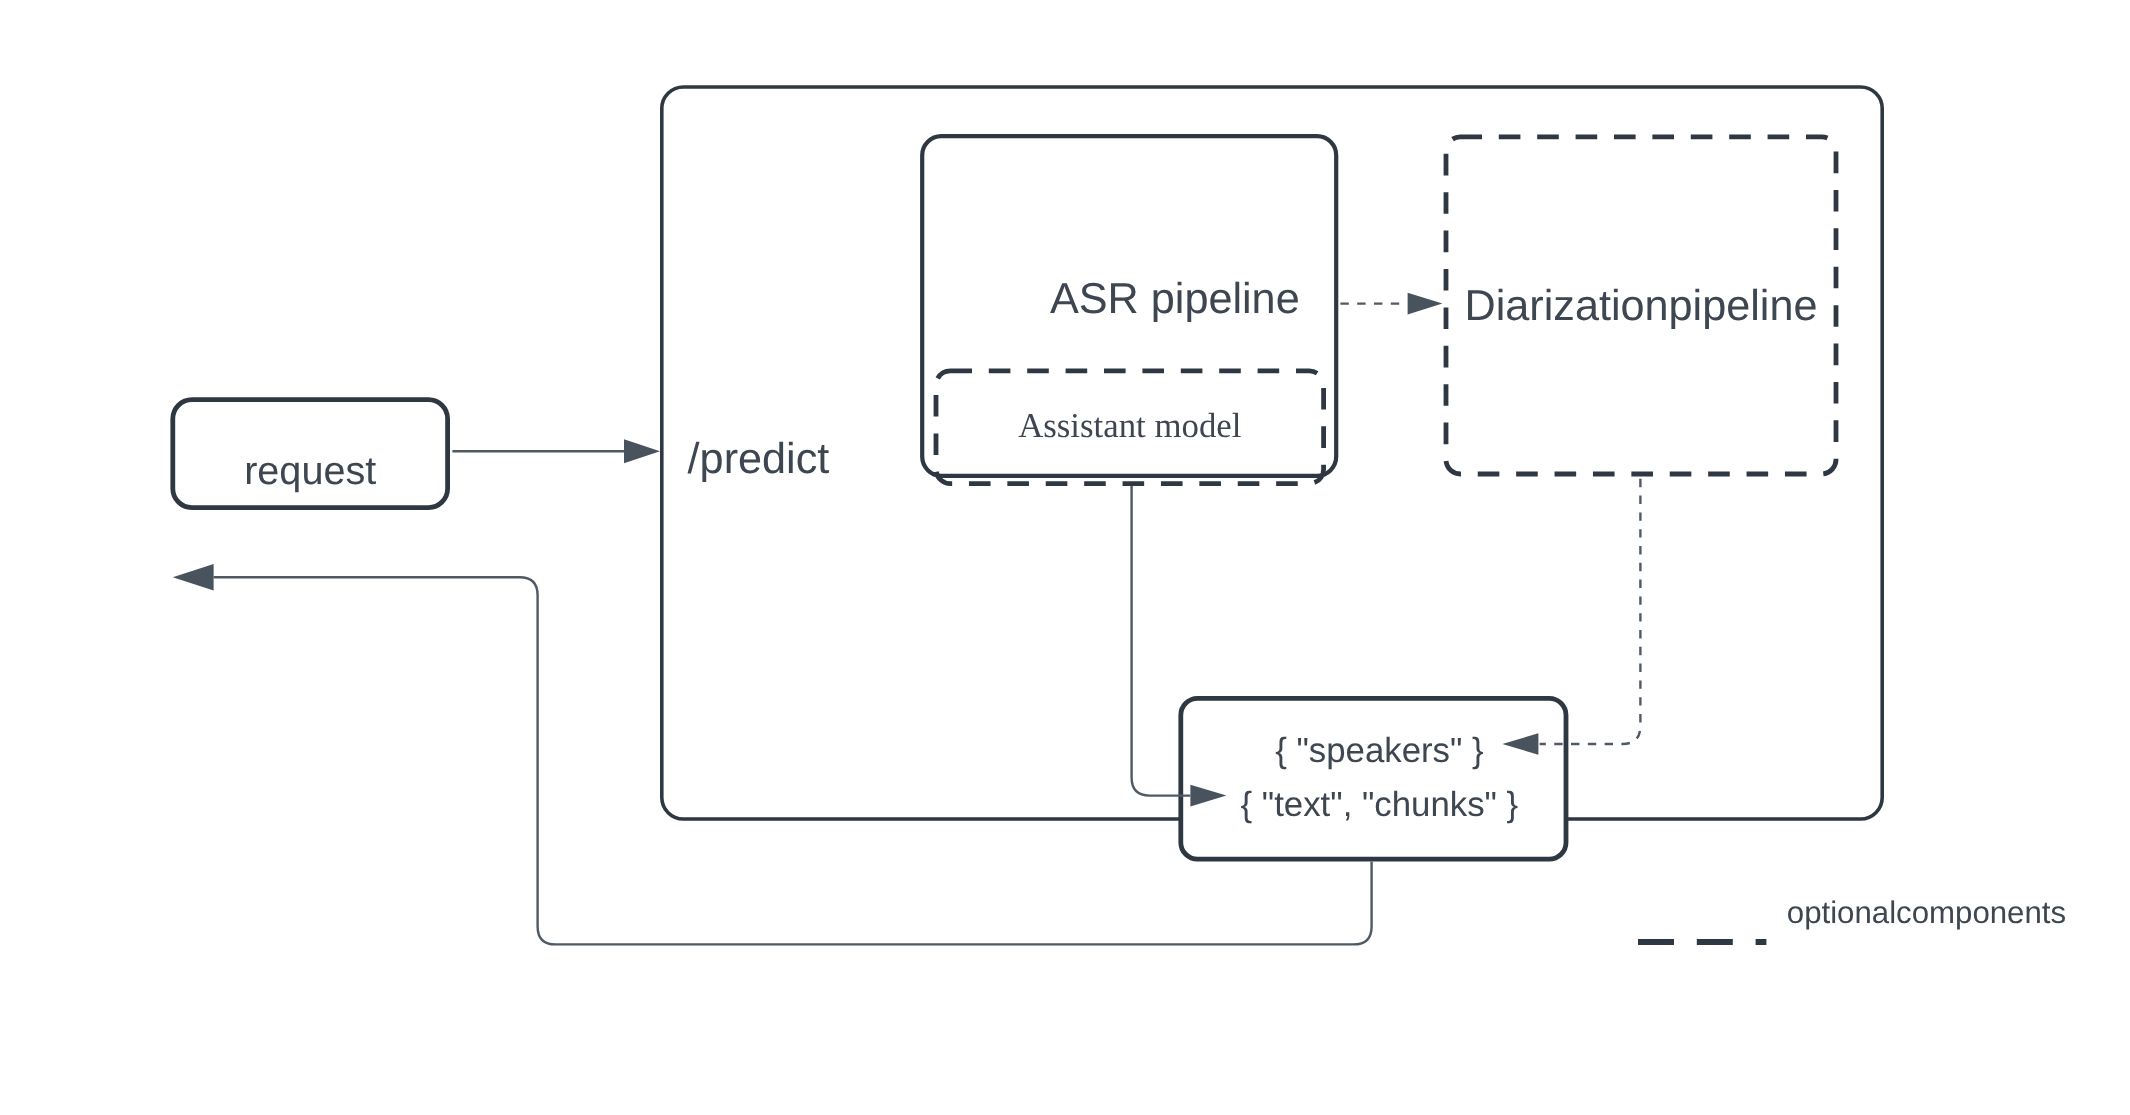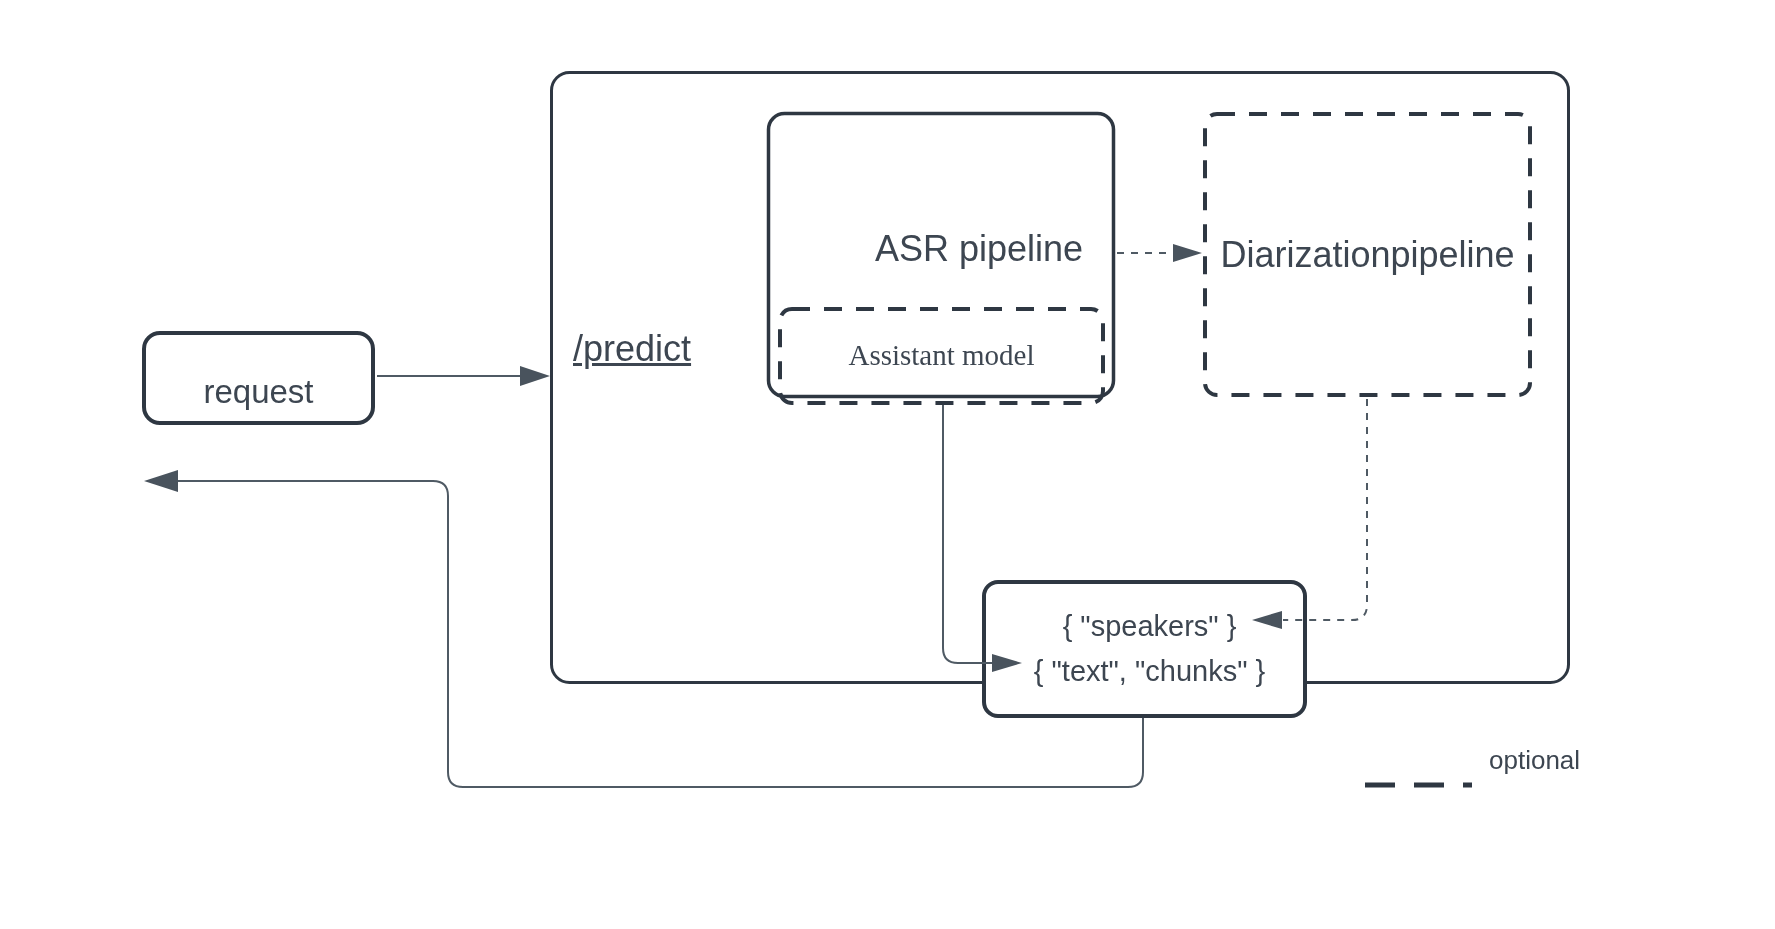--- a/index.html
+++ b/index.html
@@ -25,24 +25,23 @@
     position: absolute;
     color: #3d4651;
     user-select: none;
   }
   .lbl-request {
     left: 142px; top: 331px; width: 233px; height: 122px;
     display: flex; align-items: center; justify-content: center;
     font-size: 33px;
   }
   .lbl-predict {
-    left: 573px; top: 327px; width: 200px; height: 44px;
+    left: 573px; top: 360px; width: 200px; height: 44px;
     display: flex; align-items: center;
     font-size: 36px;
-    text-decoration: underline;
   }
   .lbl-asr {
     left: 767px; top: 227px; width: 348px; height: 44px;
     display: flex; align-items: center; justify-content: center;
     font-size: 36px;
     padding-left: 38px;
   }
   .lbl-assistant {
     left: 778px; top: 307px; width: 327px; height: 96px;
     display: flex; align-items: center; justify-content: center;
@@ -126,15 +125,16 @@
     <span>pipeline</span>
   </div>
 
   <div class="label lbl-response">
     <span>{ "speakers" }</span>
     <span>{ "text", "chunks" }</span>
   </div>
 
   <div class="label lbl-legend">
     <span>optional</span>
+    <span>components</span>
   </div>
 
 </div>
 
 </body></html>

